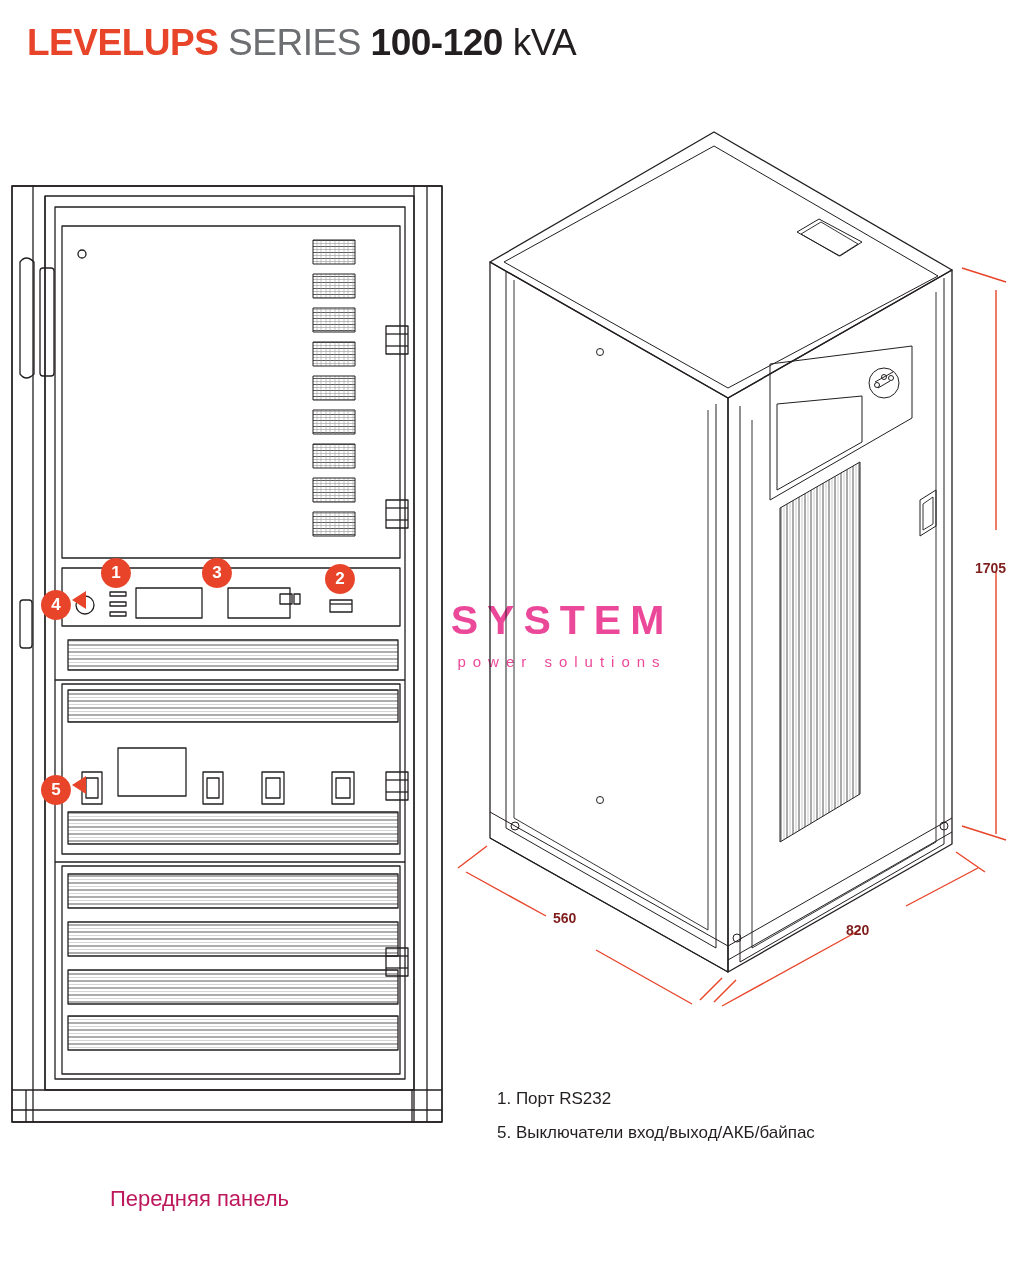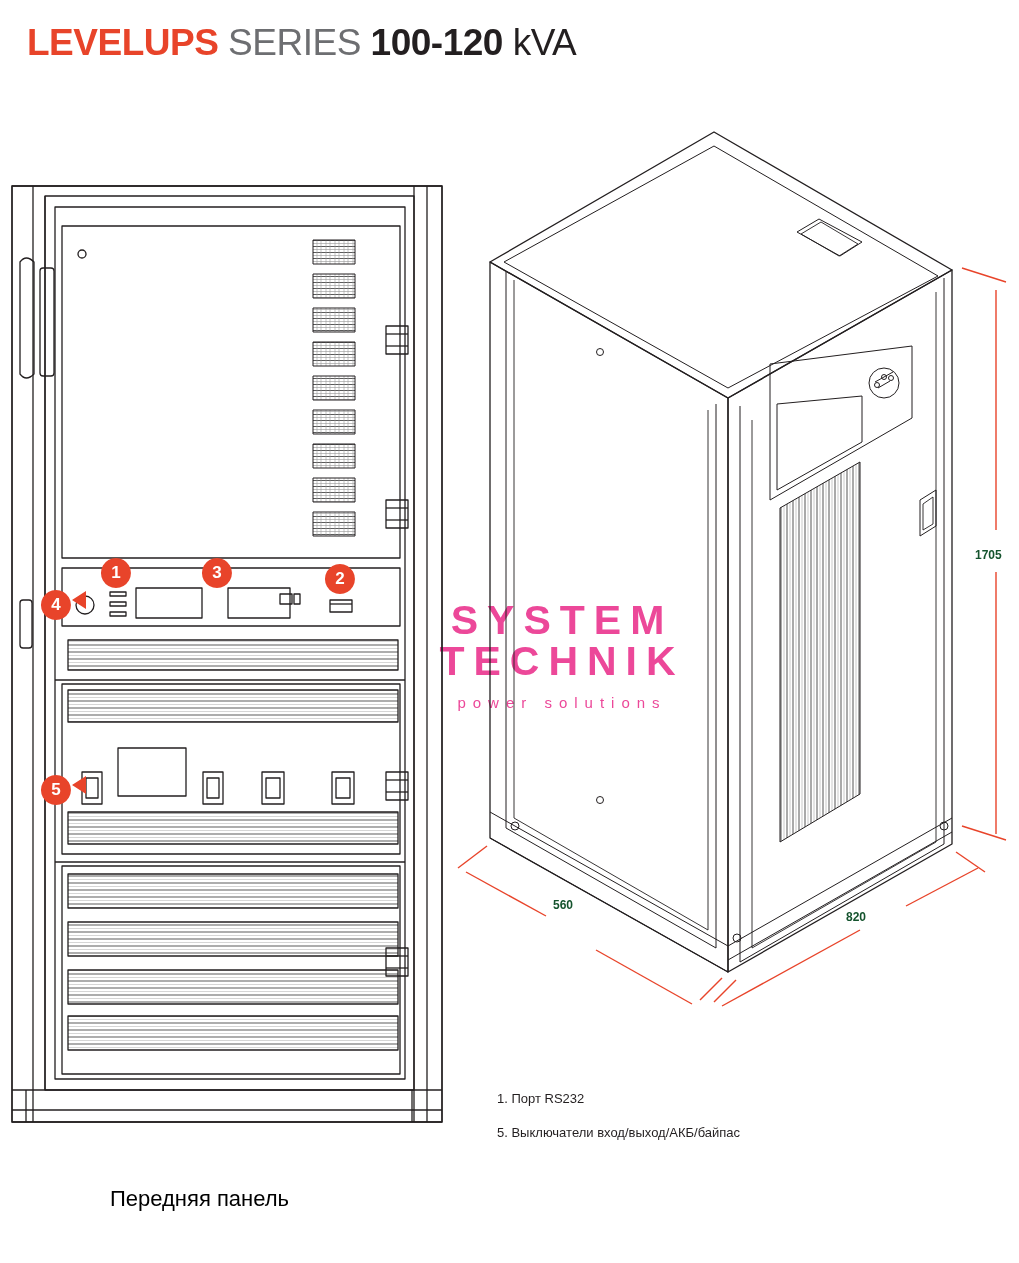--- a/index.html
+++ b/index.html
@@ -17,30 +17,30 @@
   }
   .title .brand{color:#e8442a;font-weight:700;}
   .title .series{color:#6d6e71;font-weight:400;}
   .title .model{color:#231f20;font-weight:700;}
   .title .kva{color:#231f20;font-weight:400;}
 
   svg{position:absolute;left:0;top:0;}
 
   .legend{
     position:absolute;left:497px;top:1082px;
-    font-size:13px;line-height:34px;color:#231f20;
+    font-size:17px;line-height:34px;color:#231f20;
   }
   .legend div{white-space:nowrap;}
 
   .caption{
     position:absolute;left:110px;top:1186px;
-    font-size:22px;color:#000000;white-space:nowrap;
+    font-size:22px;color:#be185d;white-space:nowrap;
   }
   .dim{
-    position:absolute;font-size:12px;font-weight:700;color:#14532d;
+    position:absolute;font-size:14px;font-weight:700;color:#7f1d1d;margin-top:12px;
   }
   .dim-h{left:975px;top:548px;}
   .dim-w1{left:553px;top:898px;}
   .dim-w2{left:846px;top:910px;}
 
   .wm{
     position:absolute;left:372px;top:600px;
     width:380px;text-align:center;
     color:#ec4899;font-size:41px;font-weight:700;letter-spacing:9px;
     line-height:41px;pointer-events:none;
@@ -52,21 +52,20 @@
 
 <div class="title">
   <span class="brand">LEVELUPS</span>
   <span class="series">SERIES</span>
   <span class="model">100-120</span>
   <span class="kva">kVA</span>
 </div>
 
 <div class="wm">
   <div class="l1">SYSTEM</div>
-  <div class="l2">TECHNIK</div>
   <div class="l3">power solutions</div>
 </div>
 
 <svg width="1019" height="1263" viewBox="0 0 1019 1263">
   <defs>
 
     <pattern id="vent" width="9" height="6" patternUnits="userSpaceOnUse">
       <rect width="9" height="6" fill="#ffffff"></rect>
       <line x1="0" y1="0.5" x2="9" y2="0.5" stroke="#5a5a5a" stroke-width="1"></line>
       <line x1="0" y1="3.5" x2="9" y2="3.5" stroke="#bfbfbf" stroke-width="1"></line>

